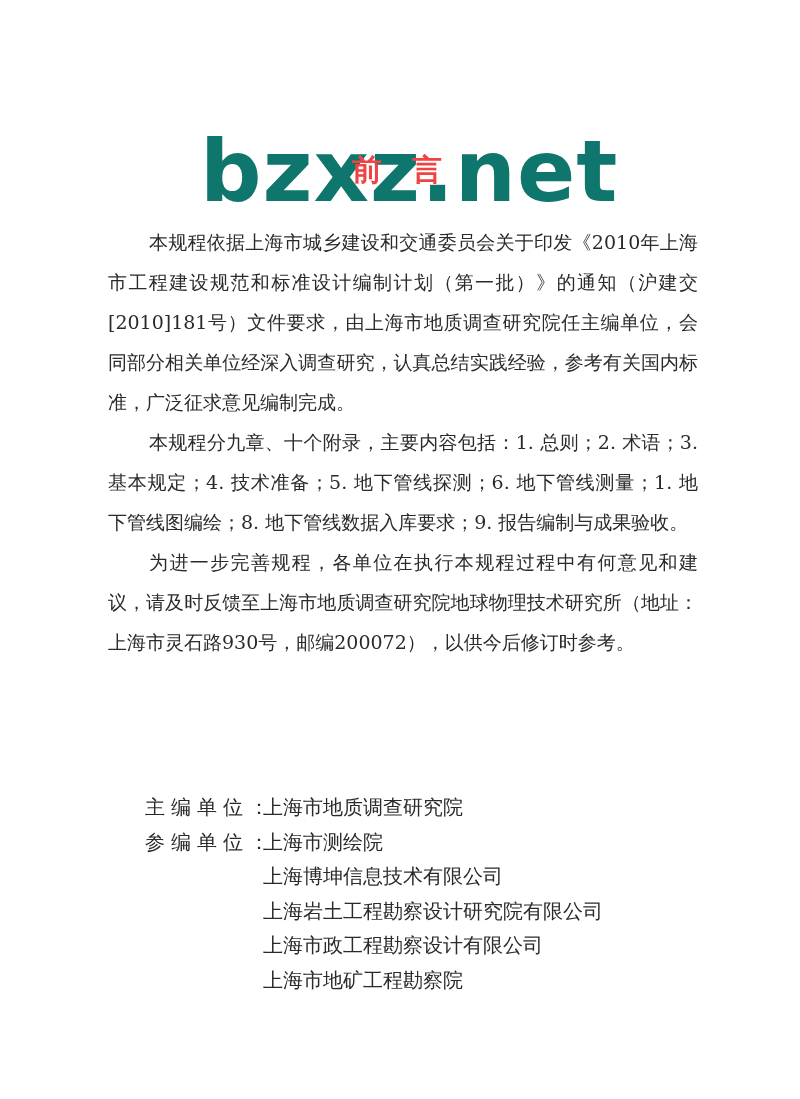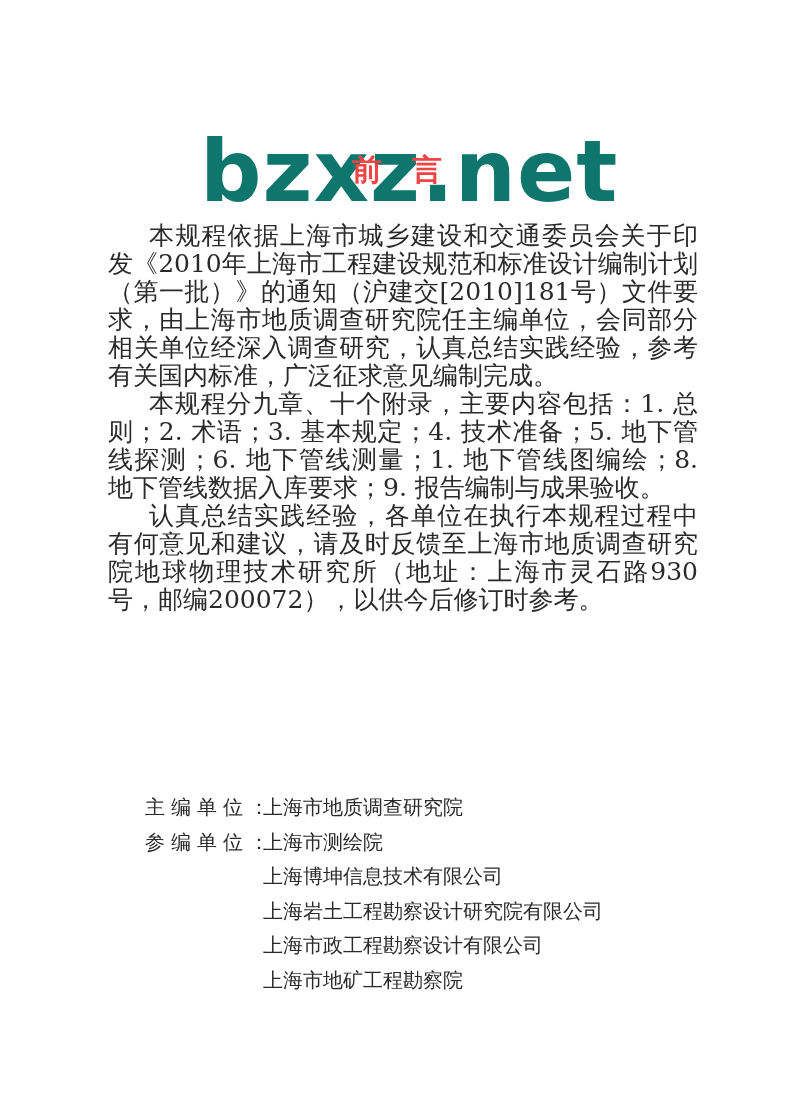--- a/index.html
+++ b/index.html
@@ -3,38 +3,38 @@
 <meta charset="utf-8">
 <style>
   html, body { margin: 0; padding: 0; background: #ffffff; }
   body { width: 800px; height: 1099px; position: relative; overflow: hidden;
          font-family: "DejaVu Serif", "Liberation Serif", serif; color: #2a2a2a; }
   .watermark { position: absolute; left: 200px; top: 128px; font-family: "DejaVu Sans", "Liberation Sans", sans-serif;
                font-weight: bold; font-size: 86px; color: #0f766e; letter-spacing: 1px; z-index: 0; line-height: 1; }
   .title { position: absolute; left: 0; width: 800px; top: 150px; text-align: center; z-index: 1;
            font-family: "DejaVu Sans", "Liberation Sans", sans-serif; font-weight: bold; font-size: 30px; color: #ef4444;
            letter-spacing: 30px; padding-left: 24px; box-sizing: border-box; }
-  .body { position: absolute; left: 108px; top: 222px; width: 590px; z-index: 1; font-size: 25px; line-height: 28px; }
+  .body { position: absolute; left: 108px; top: 222px; width: 590px; z-index: 1; font-size: 19px; line-height: 40px; }
   .para { margin: 0; text-indent: 41px; text-align: justify; text-align-last: left; }
   .units { position: absolute; left: 145px; top: 790px; z-index: 1; font-size: 20px; line-height: 34.5px; }
   .unit-row { display: flex; }
   .unit-label { width: 118px; letter-spacing: 6px; white-space: nowrap; }
   .unit-indent { padding-left: 118px; }
 </style>
 </head>
 <body>
 
 <div class="watermark">bzxz.net</div>
 
 <div class="title">前言</div>
 
 <div class="body">
   <p class="para">本规程依据上海市城乡建设和交通委员会关于印发《2010年上海市工程建设规范和标准设计编制计划（第一批）》的通知（沪建交[2010]181号）文件要求，由上海市地质调查研究院任主编单位，会同部分相关单位经深入调查研究，认真总结实践经验，参考有关国内标准，广泛征求意见编制完成。</p>
   <p class="para">本规程分九章、十个附录，主要内容包括：1. 总则；2. 术语；3. 基本规定；4. 技术准备；5. 地下管线探测；6. 地下管线测量；1. 地下管线图编绘；8. 地下管线数据入库要求；9. 报告编制与成果验收。</p>
-  <p class="para">认真总结实践经验，各单位在执行本规程过程中有何意见和建议，请及时反馈至上海市地质调查研究院地球物理技术研究所（地址：上海市灵石路930号，邮编200072），以供今后修订时参考。</p>
+  <p class="para">为进一步完善规程，各单位在执行本规程过程中有何意见和建议，请及时反馈至上海市地质调查研究院地球物理技术研究所（地址：上海市灵石路930号，邮编200072），以供今后修订时参考。</p>
 </div>
 
 <div class="units">
   <div class="unit-row">
     <span class="unit-label">主编单位：</span>
     <span>上海市地质调查研究院</span>
   </div>
   <div class="unit-row">
     <span class="unit-label">参编单位：</span>
     <span>上海市测绘院</span>

